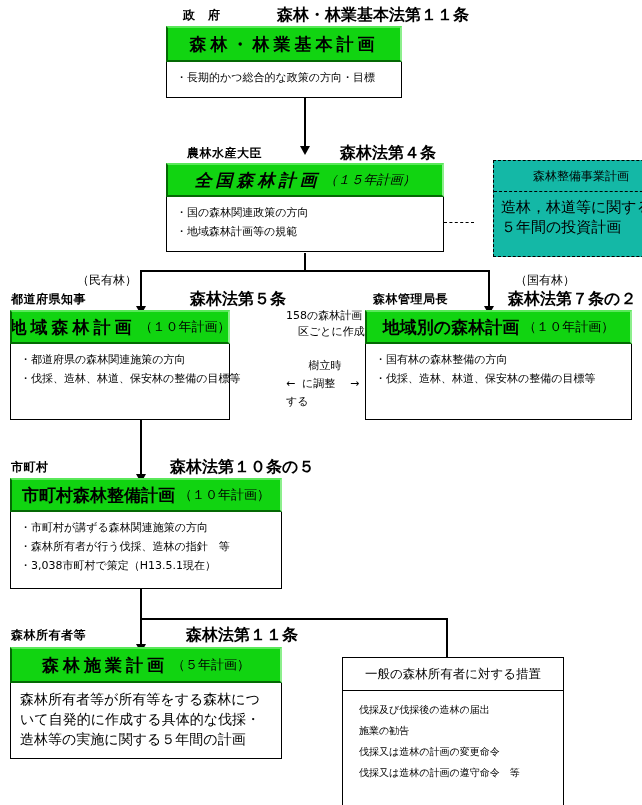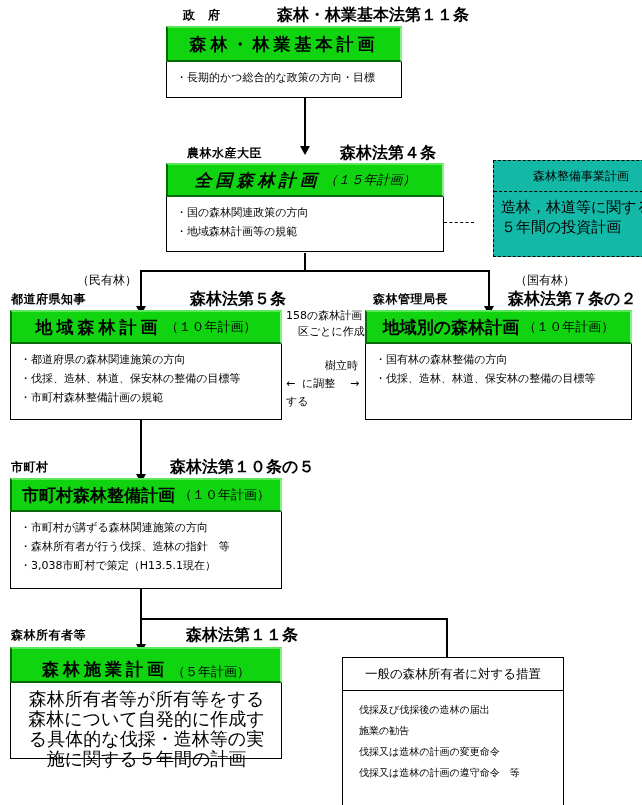--- a/index.html
+++ b/index.html
@@ -75,23 +75,22 @@
     box-sizing:border-box;
     background:#fff;
     padding:6px 8px 6px 9px;
   }
   .plan-body .li{
     font-size:11px;
     line-height:19px;
     white-space:nowrap;
   }
   .plan-body .para{
-    font-size:18px;
+    font-size:14px;
     line-height:20px;
-    text-align:center;
   }
 
   
   .dashbox{
     position:absolute;
     border:1px dashed #000;
     box-sizing:border-box;
     background:#14b8a6;
     margin-left:34px;
   }
@@ -195,36 +194,35 @@
   <div class="hline" style="left:140px;top:270px;width:350px;"></div>
   <div class="vline" style="left:140px;top:270px;height:37px;"></div>
   <div class="arrowdown" style="left:136px;top:306px;"></div>
   <div class="vline" style="left:488px;top:270px;height:37px;"></div>
   <div class="arrowdown" style="left:484px;top:306px;"></div>
 
   <div class="abs paren" style="left:77px;top:273px;">（民有林）</div>
   <div class="abs actor" style="left:11px;top:292px;">都道府県知事</div>
   <div class="abs lawref" style="left:190px;top:292px;">森林法第５条</div>
 
-  <div class="plan" style="left:10px;top:310px;width:272px;">
+  <div class="plan" style="left:10px;top:310px;width:220px;">
     <div class="plan-head" style="height:34px;">
       <span class="ttl">地域森林計画</span>
       <span class="sub">（１０年計画）</span>
     </div>
     <div class="plan-body" style="height:76px;">
       <div class="li">・都道府県の森林関連施策の方向</div>
       <div class="li">・伐採、造林、林道、保安林の整備の目標等</div>
-      <div class="li">・市町村森林整備計画の規範</div>
     </div>
   </div>
 
   <div class="midnote" style="left:286px;top:308px;">158の森林計画</div>
   <div class="midnote" style="left:298px;top:324px;">区ごとに作成</div>
 
-  <div class="midnote ctr" style="left:280px;top:358px;width:78px;text-align:right;">樹立時</div>
+  <div class="midnote ctr" style="left:286px;top:358px;width:78px;">樹立時</div>
   <div class="midnote" style="left:286px;top:376px;">←</div>
   <div class="midnote" style="left:302px;top:376px;">に調整</div>
   <div class="midnote" style="left:350px;top:376px;">→</div>
   <div class="midnote" style="left:286px;top:394px;">する</div>
 
   <div class="abs paren" style="left:515px;top:273px;">（国有林）</div>
   <div class="abs actor" style="left:373px;top:292px;">森林管理局長</div>
   <div class="abs lawref" style="left:508px;top:292px;">森林法第７条の２</div>
 
   <div class="plan" style="left:365px;top:310px;width:267px;">
@@ -258,21 +256,21 @@
 
   <div class="vline" style="left:140px;top:589px;height:56px;"></div>
   <div class="arrowdown" style="left:136px;top:644px;"></div>
   <div class="hline" style="left:140px;top:618px;width:308px;"></div>
   <div class="vline" style="left:446px;top:618px;height:40px;"></div>
 
   <div class="abs actor" style="left:11px;top:628px;">森林所有者等</div>
   <div class="abs lawref" style="left:186px;top:628px;">森林法第１１条</div>
 
   <div class="plan" style="left:10px;top:647px;width:272px;">
-    <div class="plan-head" style="height:36px;align-items:flex-end;">
+    <div class="plan-head" style="height:36px;">
       <span class="ttl">森林施業計画</span>
       <span class="sub">（５年計画）</span>
     </div>
     <div class="plan-body" style="height:76px;">
       <div class="para">森林所有者等が所有等をする森林について自発的に作成する具体的な伐採・造林等の実施に関する５年間の計画</div>
     </div>
   </div>
 
   <div class="solidbox" style="left:342px;top:657px;width:222px;height:172px;">
     <div class="shead">一般の森林所有者に対する措置</div>

